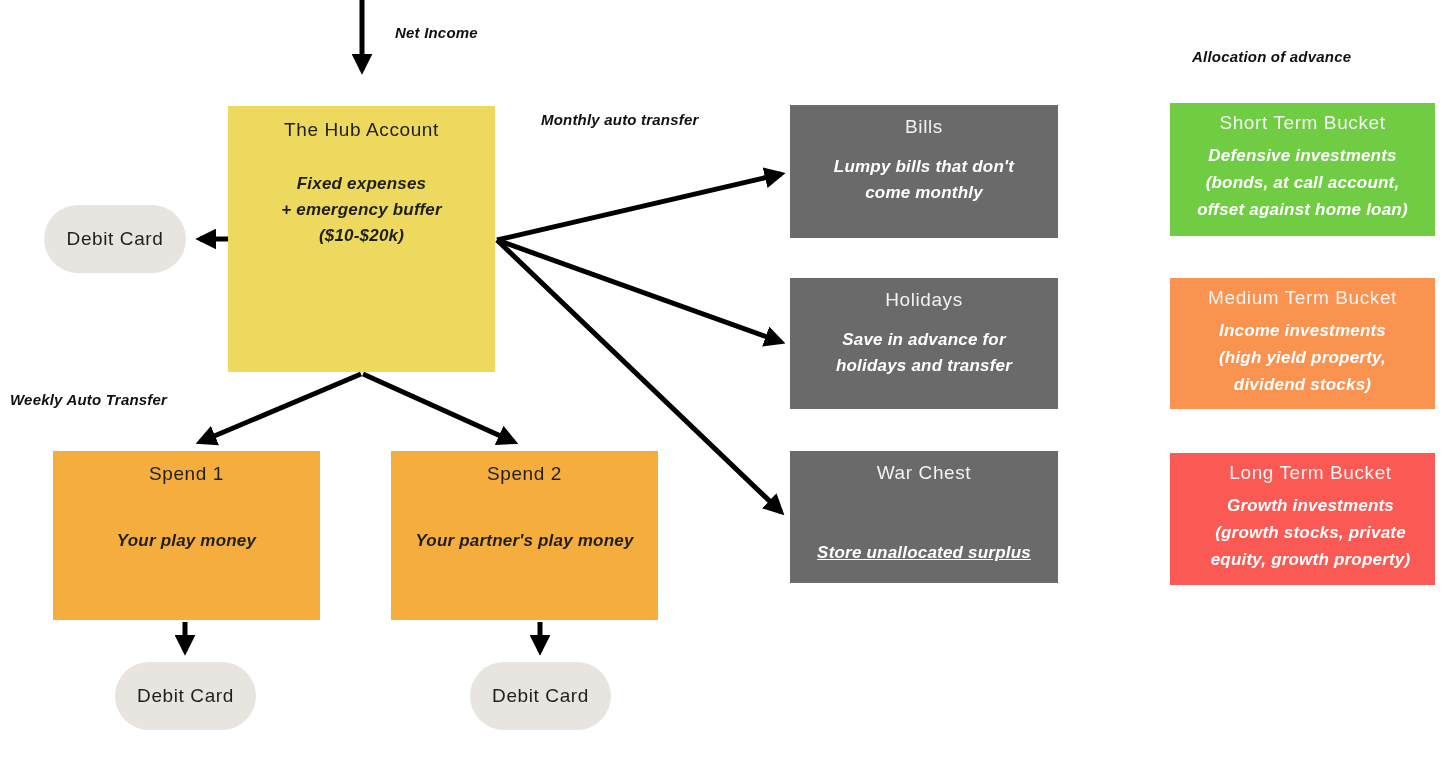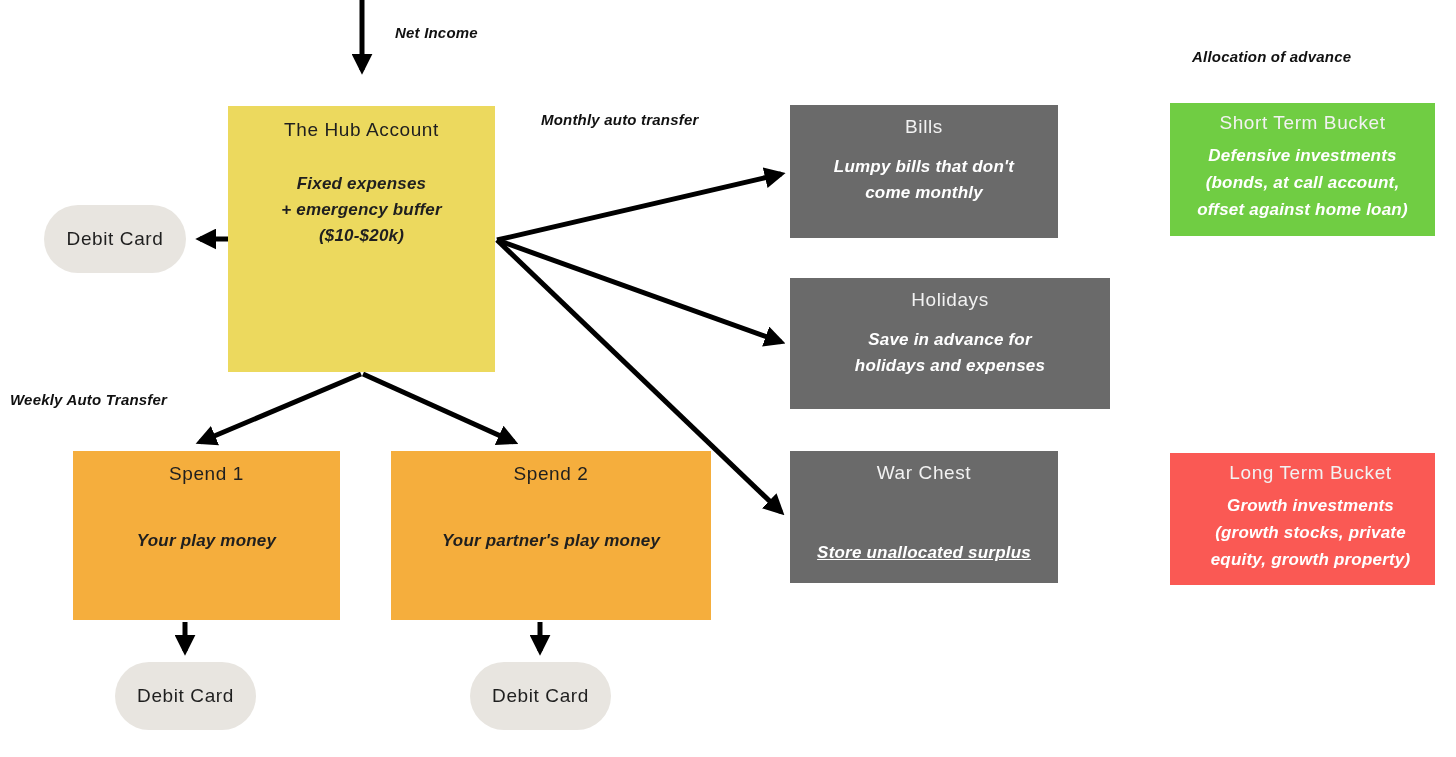--- a/index.html
+++ b/index.html
@@ -28,25 +28,25 @@
   .box-body{
     font-size:17px;font-weight:bold;font-style:italic;
     line-height:1.55;white-space:pre-line;letter-spacing:.2px;
   }
   .dark-text .box-title{color:#1f1f1f;}
   .dark-text .box-body{color:#1f1f1f;}
   .light-text .box-title{color:#f2f2f2;}
   .light-text .box-body{color:#ffffff;}
   .hub{left:228px;top:106px;width:267px;height:266px;padding-top:13px;}
   .hub .box-body{margin-top:29px;}
-  .spend1{left:53px;top:451px;width:267px;height:169px;padding-top:12px;margin-left:20px;}
-  .spend2{left:391px;top:451px;width:320px;height:169px;padding-top:12px;}
+  .spend1{left:53px;top:451px;width:267px;height:169px;padding-top:12px;}
+  .spend2{left:391px;top:451px;width:267px;height:169px;padding-top:12px;}
   .spend-box .box-body{margin-top:42px;}
   .gray1{left:790px;top:105px;width:268px;height:133px;padding-top:11px;text-align:center;}
-  .gray2{left:790px;top:278px;width:320px;height:131px;padding-top:11px;}
+  .gray2{left:790px;top:278px;width:268px;height:131px;padding-top:11px;}
   .gray3{left:790px;top:451px;width:268px;height:132px;padding-top:11px;}
   .gray1 .box-body,.gray2 .box-body{margin-top:15px;}
   .gray3 .box-body{margin-top:55px;text-decoration:underline;}
   .bucket1{left:1170px;top:103px;width:265px;height:133px;padding-top:9px;}
   .bucket2{left:1170px;top:278px;width:265px;height:131px;padding-top:9px;}
   .bucket3{left:1170px;top:453px;width:265px;height:132px;padding-top:9px;padding-left:16px;}
   .bucket .box-body{margin-top:8px;line-height:1.58;}
   .pill{
     position:absolute;
     display:flex;align-items:center;justify-content:center;
@@ -114,33 +114,39 @@
   </div>
 
   <div class="box gray1 light-text" style="background: rgb(106, 106, 106);">
     <div class="box-title">Bills</div>
     <div class="box-body">Lumpy bills that don't
 come monthly</div>
   </div>
   <div class="box gray2 light-text" style="background: rgb(106, 106, 106);">
     <div class="box-title">Holidays</div>
     <div class="box-body">Save in advance for
-holidays and expenses</div>
+holidays and transfer</div>
   </div>
   <div class="box gray3 light-text" style="background: rgb(106, 106, 106);">
     <div class="box-title">War Chest</div>
     <div class="box-body">Store unallocated surplus</div>
   </div>
 
   <div class="box bucket bucket1 light-text" style="background: rgb(112, 205, 67);">
     <div class="box-title">Short Term Bucket</div>
     <div class="box-body">Defensive investments
 (bonds, at call account,
 offset against home loan)</div>
   </div>
+  <div class="box bucket bucket2 light-text" style="background: rgb(251, 147, 80);">
+    <div class="box-title">Medium Term Bucket</div>
+    <div class="box-body">Income investments
+(high yield property,
+dividend stocks)</div>
+  </div>
   <div class="box bucket bucket3 light-text" style="background: rgb(250, 89, 84);">
     <div class="box-title">Long Term Bucket</div>
     <div class="box-body">Growth investments
 (growth stocks, private
 equity, growth property)</div>
   </div>
 
 </div>
 
 </body></html>

